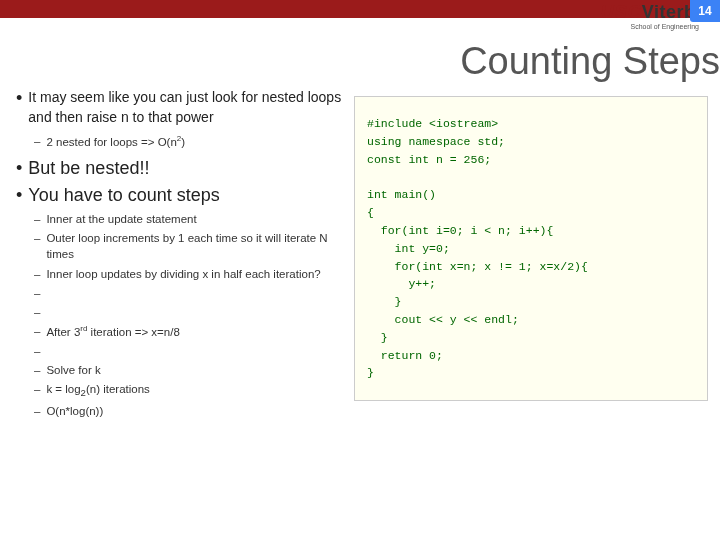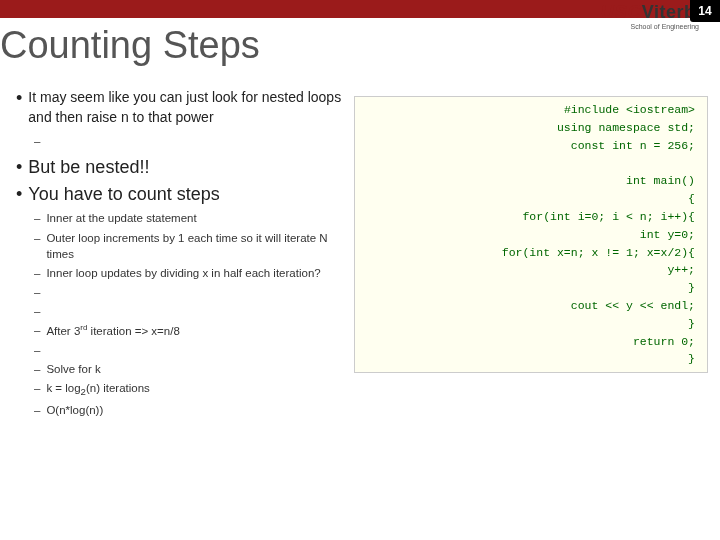--- a/index.html
+++ b/index.html
@@ -56,41 +56,41 @@
       margin-top: 2px;
     }
 
     
     .slide-number {
       position: absolute;
       top: 0;
       right: 0;
       width: 30px;
       height: 22px;
-      background: #000000;
+      background: #3b82f6;
       color: white;
       font-size: 12px;
       font-weight: bold;
       display: flex;
       align-items: center;
       justify-content: center;
       border-radius: 0 0 0 3px;
     }
 
     
     .slide-title {
       position: absolute;
       top: 18px;
       left: 0;
-      right: 12px;
-      text-align: left;
+      right: 0;
+      text-align: right;
       font-size: 38px;
       color: #555;
       font-weight: normal;
-      padding-top: 6px;
+      padding-top: 22px;
     }
 
     
     .left-content {
       position: absolute;
       top: 88px;
       left: 16px;
       width: 340px;
     }
 
@@ -132,27 +132,26 @@
     }
 
     
     .code-box {
       position: absolute;
       top: 96px;
       left: 354px;
       right: 12px;
       background: #fffff0;
       border: 1px solid #ccc;
-      padding: 4px 12px;
+      padding: 18px 12px;
       font-family: 'Courier New', Courier, monospace;
       font-size: 11.5px;
       color: #006600;
       line-height: 1.55;
       min-height: 220px;
-      text-align: right;
     }
 
     sup {
       font-size: 8px;
     }
   </style>
 </head>
 <body>
 
 <div class="top-bar"></div>
@@ -170,20 +169,21 @@
 <div class="slide-title">Counting Steps</div>
 
 <div class="left-content">
 
   <div class="bullet-main">
     <span class="bullet-dot">•</span>
     <span>It may seem like you can just look for nested loops and then raise n to that power</span>
   </div>
   <div class="bullet-sub">
     <span class="dash">–</span>
+    <span>2 nested for loops =&gt; O(n<sup>2</sup>)</span>
   </div>
 
   <div class="bullet-main-large" style="margin-top:8px;">
     <span class="bullet-dot">•</span>
     <span>But be nested!!</span>
   </div>
 
   <div class="bullet-main-large">
     <span class="bullet-dot">•</span>
     <span>You have to count steps</span>

